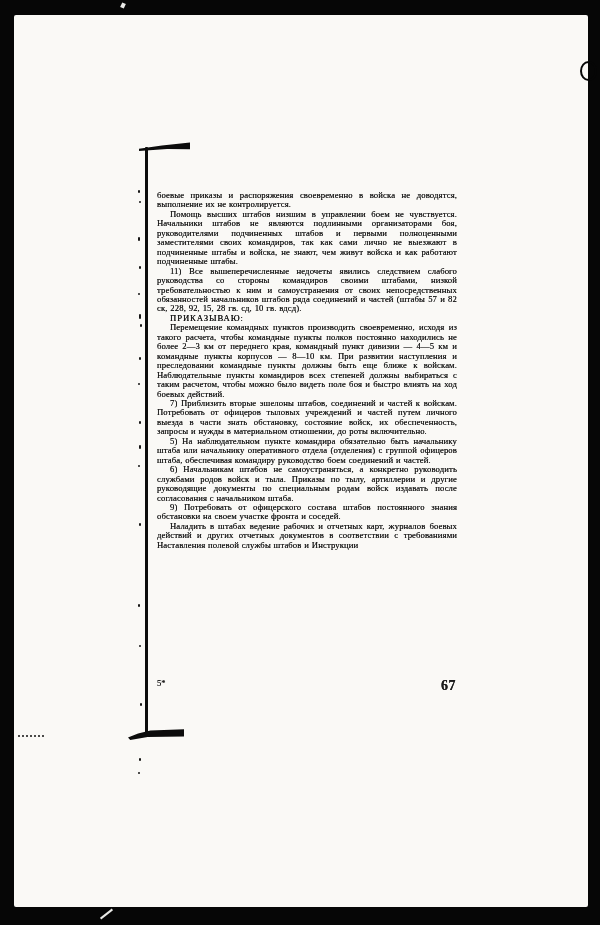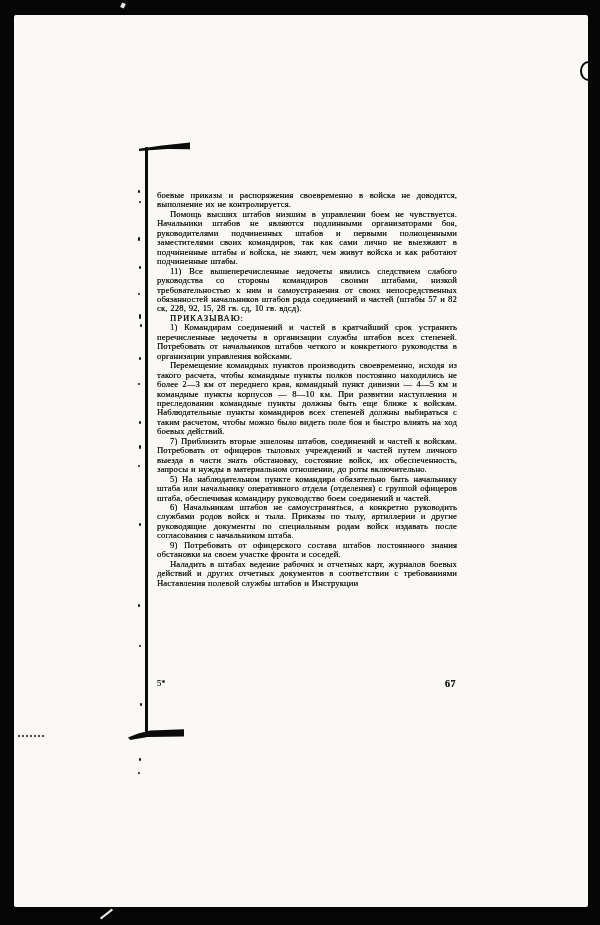--- a/index.html
+++ b/index.html
@@ -45,21 +45,21 @@
   .text-col p.heading{
     font-weight:normal;letter-spacing:0.9px;text-shadow:0 0 0.5px #111;
   }
   
   .footer-row{
     position:absolute;left:157px;top:678px;width:299px;
     display:flex;justify-content:space-between;align-items:flex-start;
     color:#1c1c1c;font-size:9px;
   }
   .sig-mark{font-size:8.5px;text-shadow:0 0 0.3px #222;}
-  .page-num{font-weight:bold;font-size:10px;letter-spacing:0.5px;text-shadow:0 0 0.3px #222;}
+  .page-num{font-weight:bold;font-size:14px;letter-spacing:0.5px;text-shadow:0 0 0.3px #222;}
   
   .speck{position:absolute;background:#161616;border-radius:1px;}
   .margin-dash{
     position:absolute;left:18px;top:735px;width:26px;height:0;
     border-top:2px dotted #2c2c2c;opacity:0.85;
   }
   .edge-notch{
     position:absolute;left:580px;top:61px;width:13px;height:16px;
     border:2px solid #060606;border-radius:50%;background:transparent;
   }
@@ -80,21 +80,20 @@
 
     <p class="continuation">боевые приказы и распоряжения своевременно в войска не доводятся, выполнение их не контролируется.</p>
 
     <p class="normal">Помощь высших штабов низшим в управлении боем не чувствуется. Начальники штабов не являются подлинными организаторами боя, руководителями подчиненных штабов и первыми полноценными заместителями своих командиров, так как сами лично не выезжают в подчиненные штабы и войска, не знают, чем живут войска и как работают подчиненные штабы.</p>
 
 
     <p class="normal">11) Все вышеперечисленные недочеты явились следствием слабого руководства со стороны командиров своими штабами, низкой требовательностью к ним и самоустранения от своих непосредственных обязанностей начальников штабов ряда соединений и частей (штабы 57 и 82 ск, 228, 92, 15, 28 гв. сд, 10 гв. вдсд).</p>
 
     <p class="heading">ПРИКАЗЫВАЮ:</p>
 
-    <p class="normal">1) Командирам соединений и частей в кратчайший срок устранить перечисленные недочеты в организации службы штабов всех степеней. Потребовать от начальников штабов четкого и конкретного руководства в организации управления войсками.</p>
 
 
     <p class="normal">Перемещение командных пунктов производить своевременно, исходя из такого расчета, чтобы командные пункты полков постоянно находились не более 2—3 км от переднего края, командный пункт дивизии — 4—5 км и командные пункты корпусов — 8—10 км. При развитии наступления и преследовании командные пункты должны быть еще ближе к войскам. Наблюдательные пункты командиров всех степеней должны выбираться с таким расчетом, чтобы можно было видеть поле боя и быстро влиять на ход боевых действий.</p>
 
     <p class="normal">7) Приблизить вторые эшелоны штабов, соединений и частей к войскам. Потребовать от офицеров тыловых учреждений и частей путем личного выезда в части знать обстановку, состояние войск, их обеспеченность, запросы и нужды в материальном отношении, до роты включительно.</p>
 
 
     <p class="normal">5) На наблюдательном пункте командира обязательно быть начальнику штаба или начальнику оперативного отдела (отделения) с группой офицеров штаба, обеспечивая командиру руководство боем соединений и частей.</p>
 
     <p class="normal">6) Начальникам штабов не самоустраняться, а конкретно руководить службами родов войск и тыла. Приказы по тылу, артиллерии и другие руководящие документы по специальным родам войск издавать после согласования с начальником штаба.</p>

